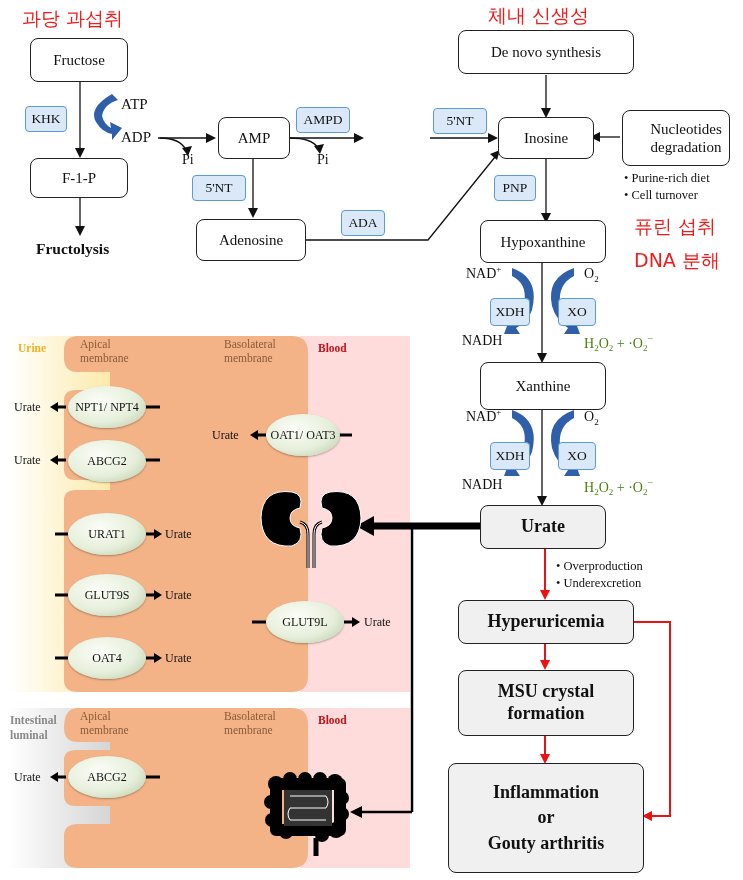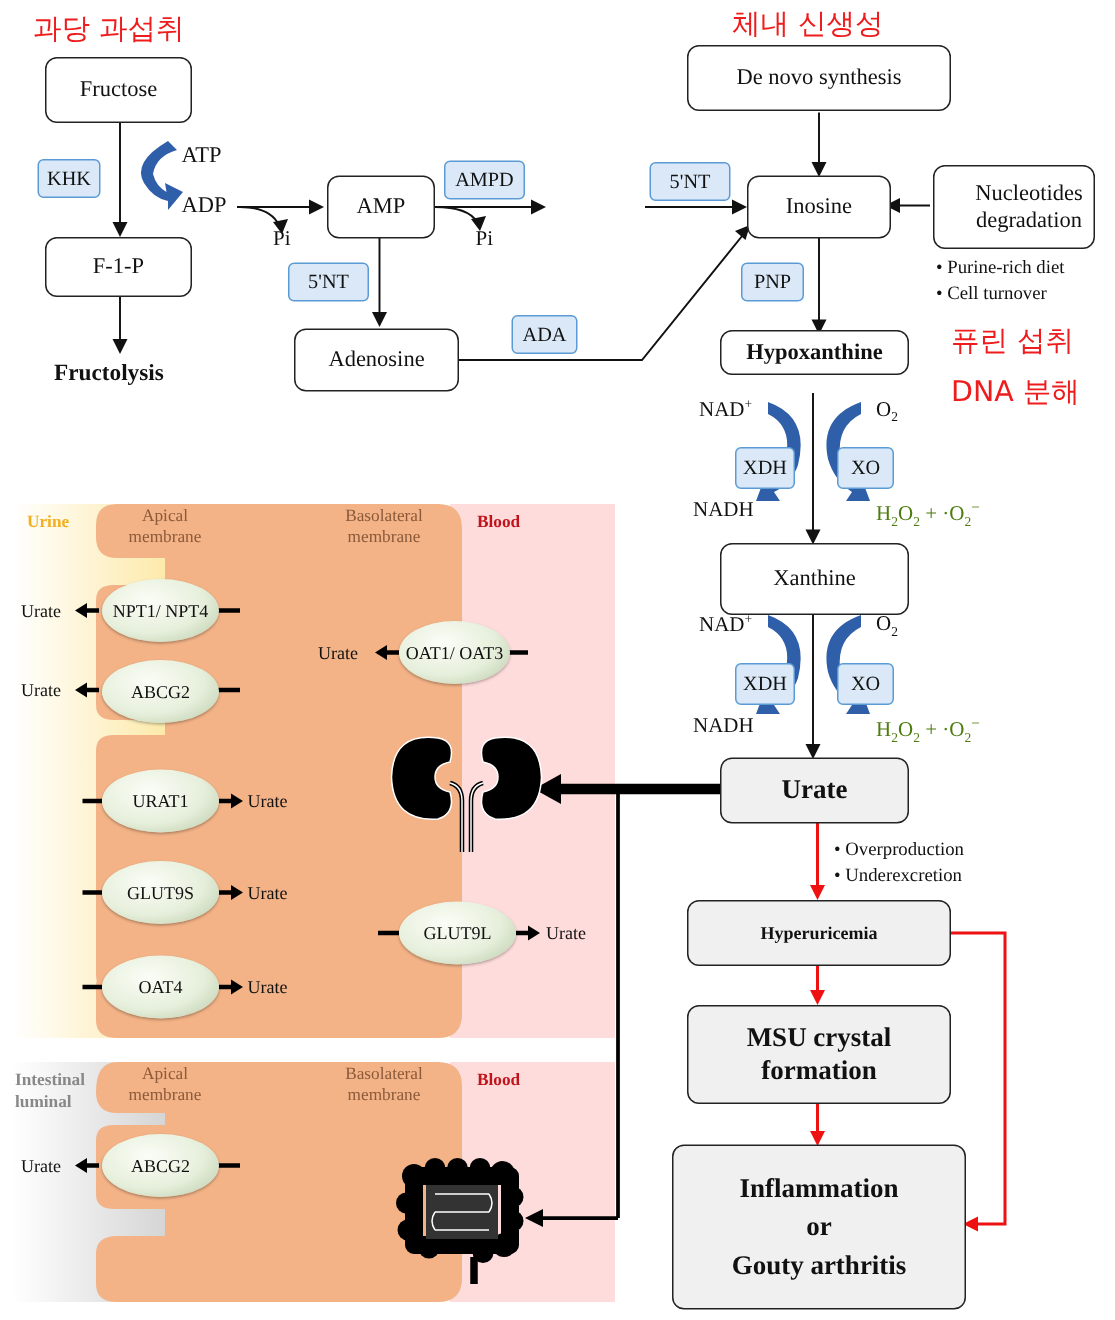--- a/index.html
+++ b/index.html
@@ -6,21 +6,21 @@
   #stage{position:relative;width:743px;height:880px;overflow:hidden;font-family:"Liberation Serif",serif;color:#111;}
   .abs{position:absolute;}
   .box{position:absolute;border:1.5px solid #222;border-radius:8px;background:#fff;display:flex;align-items:center;justify-content:center;text-align:center;font-size:15px;line-height:1.2;box-sizing:border-box;}
   .box.gray{background:#f0f0f0;font-weight:bold;}
   .enz{position:absolute;border:1.5px solid #5b9bd5;border-radius:4px;background:#dae8f7;display:flex;align-items:center;justify-content:center;font-size:13.5px;box-sizing:border-box;}
   .lbl{position:absolute;font-size:14px;white-space:nowrap;}
   .kr{position:absolute;font-family:"DejaVu Sans",sans-serif;color:#ee1c1c;font-size:19px;white-space:nowrap;}
   .ros{position:absolute;color:#4d7c0f;font-weight:normal;font-size:14px;white-space:nowrap;}
   .oval{position:absolute;width:78px;height:42px;border-radius:50%;background:radial-gradient(ellipse at 40% 35%,#fbfdf7 0%,#e6efdb 55%,#b7c7a6 100%);display:flex;align-items:center;justify-content:center;text-align:center;font-size:12px;line-height:1.25;box-shadow:0 1px 2px rgba(0,0,0,.3);}
   .urate-s{position:absolute;font-size:12px;}
-  .mem{position:absolute;font-size:11.5px;color:#8a5a3a;text-align:center;line-height:1.2;}
+  .mem{position:absolute;font-size:11.5px;color:#8a5a3a;text-align:left;line-height:1.2;}
   .blood{position:absolute;font-size:11.5px;color:#c0141c;font-weight:bold;}
   .bullets{position:absolute;font-size:12.5px;line-height:1.35;}
   svg{position:absolute;left:0;top:0;}
 </style>
 </head>
 <body>
 
 <div id="stage">
 
   <svg width="743" height="880">
@@ -192,21 +192,21 @@
   <div class="enz" style="left:341px;top:210px;width:44px;height:26px;">ADA</div>
 
   <div class="box" style="left:458px;top:30px;width:176px;height:44px;">De novo synthesis</div>
   <div class="box" style="left:498px;top:117px;width:96px;height:42px;">Inosine</div>
   <div class="box" style="left:622px;top:110px;width:108px;height:56px;padding-left:20px;">Nucleotides degradation</div>
   <div class="bullets" style="left:624px;top:170px;">
     <div>• <span>Purine-rich diet</span></div>
     <div>• <span>Cell turnover</span></div>
   </div>
   <div class="enz" style="left:494px;top:175px;width:42px;height:26px;">PNP</div>
-  <div class="box" style="left:480px;top:220px;width:126px;height:30px;font-weight:bold;">Hypoxanthine</div>
+  <div class="box" style="left:480px;top:220px;width:126px;height:43px;">Hypoxanthine</div>
 
   <div class="lbl" style="left:466px;top:264px;"><span>NAD</span><sup style="font-size:9px">+</sup></div>
   <div class="lbl" style="left:584px;top:266px;"><span>O</span><sub style="font-size:9px">2</sub></div>
   <div class="enz" style="left:490px;top:298px;width:40px;height:28px;">XDH</div>
   <div class="enz" style="left:558px;top:298px;width:38px;height:28px;">XO</div>
   <div class="lbl" style="left:462px;top:333px;">NADH</div>
   <div class="ros" style="left:584px;top:333px;">H<sub style="font-size:9px">2</sub>O<sub style="font-size:9px">2</sub> + ·O<sub style="font-size:9px">2</sub><sup style="font-size:10px">−</sup></div>
 
   <div class="box" style="left:480px;top:362px;width:126px;height:48px;">Xanthine</div>
 
@@ -215,21 +215,21 @@
   <div class="enz" style="left:490px;top:442px;width:40px;height:28px;">XDH</div>
   <div class="enz" style="left:558px;top:442px;width:38px;height:28px;">XO</div>
   <div class="lbl" style="left:462px;top:477px;">NADH</div>
   <div class="ros" style="left:584px;top:477px;">H<sub style="font-size:9px">2</sub>O<sub style="font-size:9px">2</sub> + ·O<sub style="font-size:9px">2</sub><sup style="font-size:10px">−</sup></div>
 
   <div class="box gray" style="left:480px;top:505px;width:126px;height:44px;font-size:18px;">Urate</div>
   <div class="bullets" style="left:556px;top:558px;">
     <div>• <span>Overproduction</span></div>
     <div>• <span>Underexcretion</span></div>
   </div>
-  <div class="box gray" style="left:458px;top:600px;width:176px;height:44px;font-size:12px;">Hyperuricemia</div>
+  <div class="box gray" style="left:458px;top:600px;width:176px;height:44px;font-size:18px;">Hyperuricemia</div>
   <div class="box gray" style="left:458px;top:670px;width:176px;height:66px;font-size:18px;">MSU crystal formation</div>
   <div class="box gray" style="left:448px;top:763px;width:196px;height:110px;font-size:18px;flex-direction:column;line-height:1.4;">
     <span>Inflammation</span>
     <span>or</span>
     <span>Gouty arthritis</span>
   </div>
 
   <div class="abs" style="left:18px;top:342px;font-size:11.5px;color:#f2b01e;font-weight:bold;">Urine</div>
   <div class="mem" style="left:80px;top:338px;width:60px;">Apical membrane</div>
   <div class="mem" style="left:224px;top:338px;width:64px;">Basolateral membrane</div>

